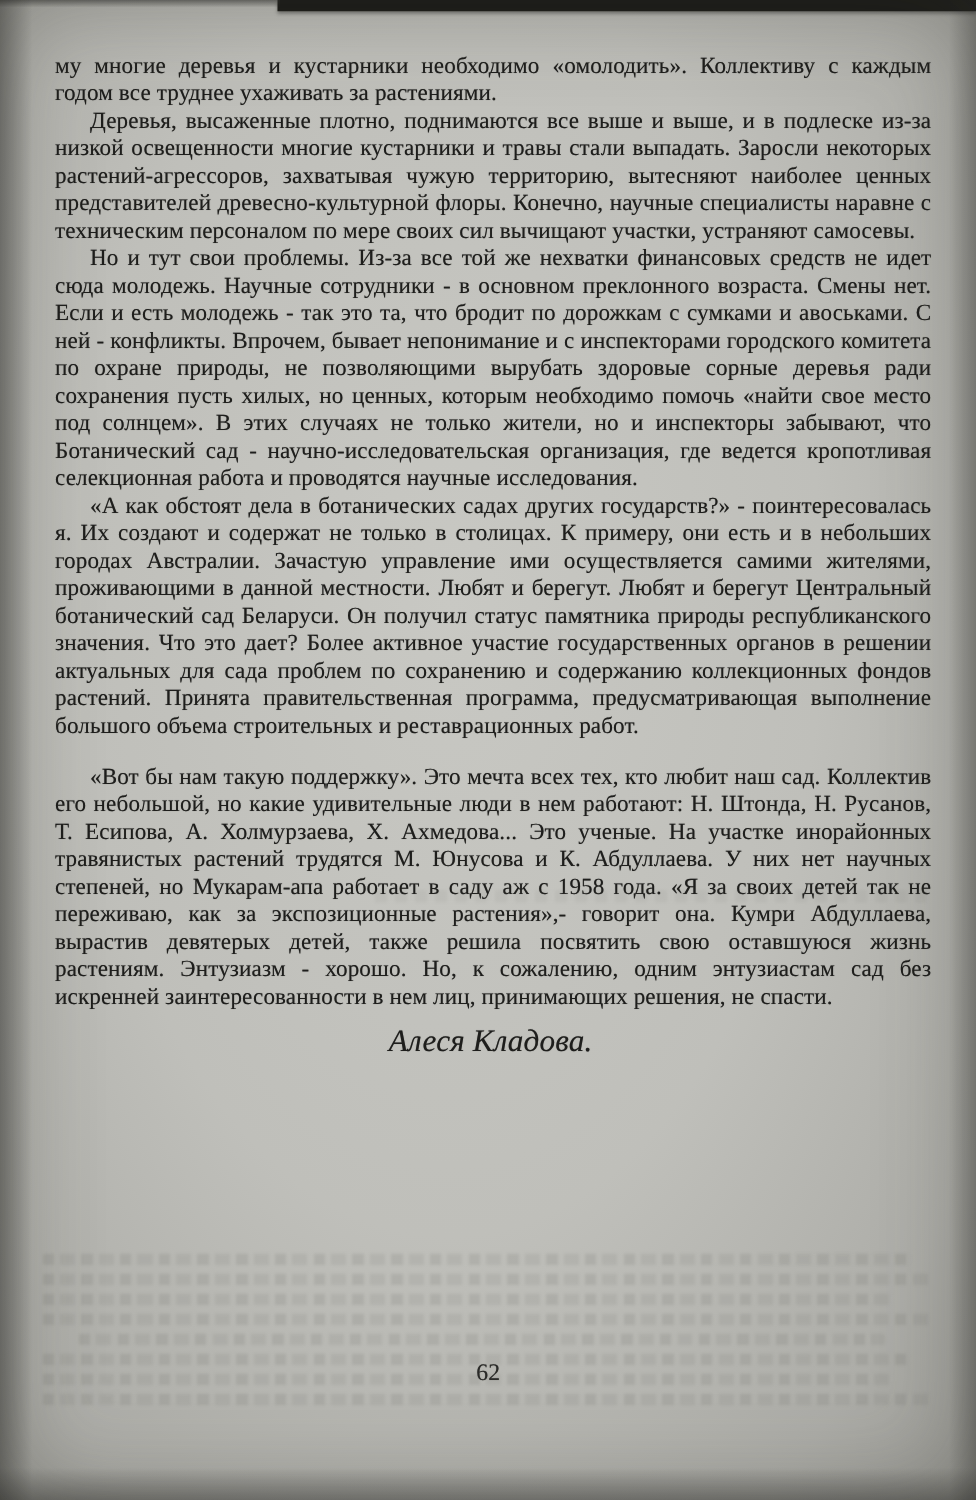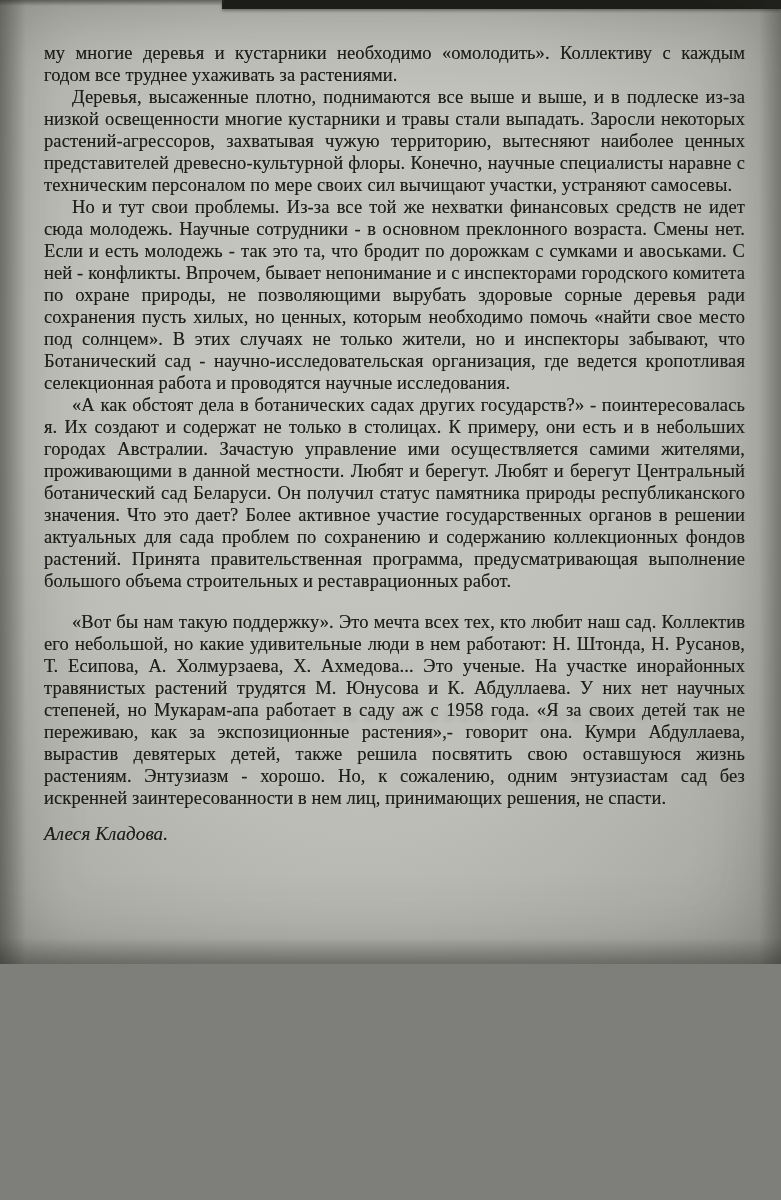--- a/index.html
+++ b/index.html
@@ -1,18 +1,18 @@
 <!DOCTYPE html>
 <html lang="ru"><head>
 <meta charset="utf-8">
 <style>
   html,body{margin:0;padding:0;background:#7e7e7a;}
   .scan{
     position:relative;
-    width:781px;height:964px;
+    width:781px;height:1200px;
     margin:0 auto;
     overflow:hidden;
     background:
       radial-gradient(ellipse at 46% 40%, #c8c8c3 0%, #bfbfba 50%, #adada8 82%, #9b9b96 100%);
     font-family:"Liberation Serif","DejaVu Serif",serif;
     color:#222;
   }
   
   .edge-top{
     position:absolute;top:0;left:222px;right:0;height:9px;
@@ -47,23 +47,23 @@
     text-align:justify;
     letter-spacing:0.1px;
     color:#1e1e1c;
     text-shadow:0 0 0.6px rgba(30,30,28,0.55);
   }
   .para{margin:0;}
   .para.indent{text-indent:28px;}
   .para.gap-before{margin-top:19px;}
   .signature{
     margin:14px 4px 0 0;
-    text-align:left;
+    text-align:center;
     font-style:italic;
-    font-size:19px;
+    font-size:25px;
   }
 
   
   .bleed{
     position:absolute;left:34px;right:30px;top:996px;height:140px;
     opacity:0.30;
     filter:blur(1.1px);
     pointer-events:none;
   }
   .bleed-line{
@@ -118,15 +118,16 @@
     <div class="bleed-line w97"></div>
     <div class="bleed-line w99"></div>
     <div class="bleed-line w95"></div>
     <div class="bleed-line w99"></div>
     <div class="bleed-line w90"></div>
     <div class="bleed-line w97"></div>
     <div class="bleed-line w95"></div>
     <div class="bleed-line w99"></div>
   </div>
 
+  <div class="page-number">62</div>
 
   <div class="vignette"></div>
 </div>
 
 </body></html>

